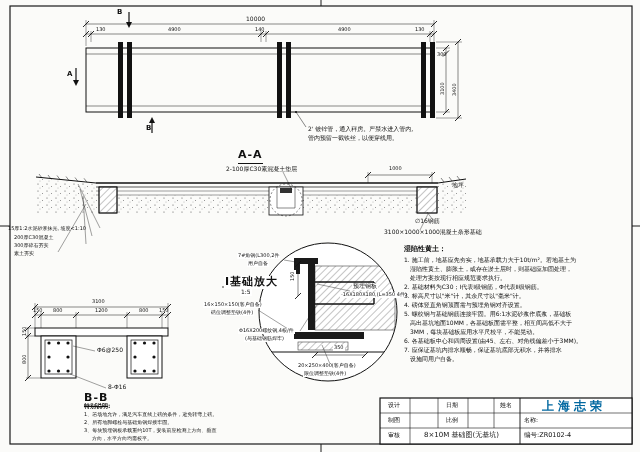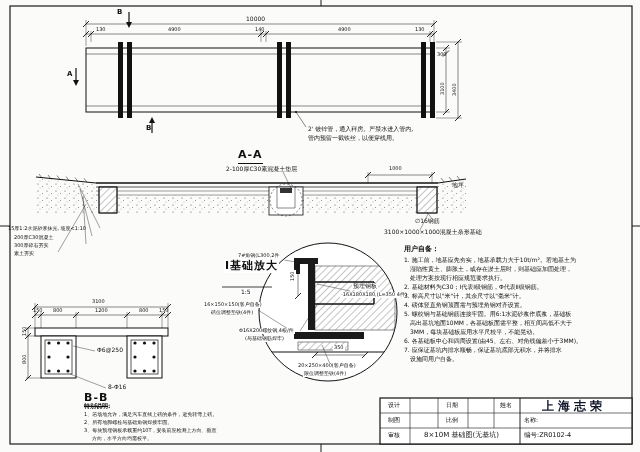--- a/index.html
+++ b/index.html
@@ -8,21 +8,21 @@
   .page svg{position:absolute;left:0;top:0;}
   .t{position:absolute;font-size:6px;line-height:1.15;color:#111;white-space:nowrap;}
   .t5{font-size:5px;}
   .t65{font-size:6.5px;}
   .t7{font-size:7px;}
   .t8{font-size:11px;font-weight:bold;letter-spacing:1px;text-align:right;}
   .b{font-weight:bold;}
   .ul{border-bottom:1px solid #111;padding-bottom:1px;}
   .rot{transform:rotate(-90deg);transform-origin:0 0;}
   .wbg{background:#fff;padding:0 1px;}
-  .co{font-size:12px;font-weight:bold;letter-spacing:4px;color:#0f172a;}
+  .co{font-size:12px;font-weight:bold;letter-spacing:4px;color:#0369a1;}
 </style>
 </head>
 <body>
 
 <div class="page">
 
 <svg width="640" height="452" viewBox="0 0 640 452">
   <defs>
     <pattern id="hatch" width="5" height="5" patternUnits="userSpaceOnUse" patternTransform="rotate(45)">
       <line x1="0" y1="0" x2="0" y2="5" stroke="#555" stroke-width="0.7"></line>
@@ -268,21 +268,21 @@
 <div class="t" style="left:452px;top:182px;">地坪</div>
 <div class="t" style="left:415px;top:218px;">∅16钢筋</div>
 <div class="t" style="left:384px;top:229px;">3100×1000×1000混凝土条形基础</div>
 <div class="t t5" style="left:8px;top:226px;">15厚1:2水泥砂浆抹光, 坡度&lt;1:10</div>
 <div class="t t5" style="left:14px;top:235px;">200厚C30混凝土</div>
 <div class="t t5" style="left:14px;top:243px;">300厚碎石夯实</div>
 <div class="t t5" style="left:14px;top:251px;">素土夯实</div>
 
 <div class="t t5 wbg" style="left:237px;top:253px;">7#角钢(L300,2件</div>
 <div class="t t5 wbg" style="left:247px;top:261px;">用户自备</div>
-<div class="t t8 wbg" style="left:224px;top:260px;">Ⅰ基础放大</div>
+<div class="t t8 wbg" style="left:224px;top:276px;">Ⅰ基础放大</div>
 <div class="t wbg" style="left:240px;top:289px;">1:5</div>
 <div class="t wbg" style="left:352px;top:283px;">预埋钢板</div>
 <div class="t t5 wbg" style="left:340px;top:292px;">-16X180X180,(L=350 4件)</div>
 <div class="t t5 wbg" style="left:203px;top:302px;">16×150×150(客户自备)</div>
 <div class="t t5 wbg" style="left:210px;top:310px;">磅位调整垫铁(4件)</div>
 <div class="t t5 wbg" style="left:238px;top:328px;">Φ16X200螺纹钢,4根/件</div>
 <div class="t t5 wbg" style="left:244px;top:336px;">(与基础钢筋焊牢)</div>
 <div class="t t5 wbg" style="left:297px;top:363px;">20×250×400(客户自备)</div>
 <div class="t t5 wbg" style="left:303px;top:371px;">限位调整垫铁(4件)</div>
 <div class="t t5 wbg" style="left:333px;top:345px;">350</div>
@@ -293,21 +293,21 @@
 <div class="t t5" style="left:53px;top:308px;">800</div>
 <div class="t t5" style="left:95px;top:308px;">1200</div>
 <div class="t t5" style="left:139px;top:308px;">800</div>
 <div class="t t5" style="left:159px;top:308px;">150</div>
 <div class="t t5 rot" style="left:22px;top:336px;">150</div>
 <div class="t t5 rot" style="left:22px;top:364px;">800</div>
 <div class="t" style="left:97px;top:347px;">Φ6@250</div>
 <div class="t" style="left:108px;top:384px;">8-Φ16</div>
 <div class="t t8 ul" style="left:84px;top:392px;">B-B</div>
 
-<div class="t t7 b" style="left:404px;top:245px;">用户自备：</div>
+<div class="t t7 b" style="left:404px;top:245px;">湿陷性黄土：</div>
 <div class="t" style="left:404px;top:257px;">1. 施工前，地基应先夯实，地基承载力大于10t/m²。若地基土为</div>
 <div class="t" style="left:410px;top:266px;">湿陷性黄土、膨胀土，或存在淤土层时，则基础应加固处理，</div>
 <div class="t" style="left:410px;top:275px;">处理方案按现行相应规范要求执行。</div>
 <div class="t" style="left:404px;top:284px;">2. 基础材料为C30；Ⅰ代表Ⅰ级钢筋，Φ代表Ⅱ级钢筋。</div>
 <div class="t" style="left:404px;top:293px;">3. 标高尺寸以"米"计，其余尺寸以"毫米"计。</div>
 <div class="t" style="left:404px;top:302px;">4. 磅体竖直角钢顶面需与预埋角钢对齐设置。</div>
 <div class="t" style="left:404px;top:311px;">5. 螺纹钢与基础钢筋连接牢固。用6:1水泥砂浆作底浆，基础板</div>
 <div class="t" style="left:410px;top:320px;">高出基坑地面10MM，各基础板面需平整，相互间高低不大于</div>
 <div class="t" style="left:410px;top:329px;">3MM，每块基础板应用水平尺校平，不能晃动。</div>
 <div class="t" style="left:404px;top:338px;">6. 各基础板中心和四周设置(由45、左右、对角线偏差小于3MM)。</div>

